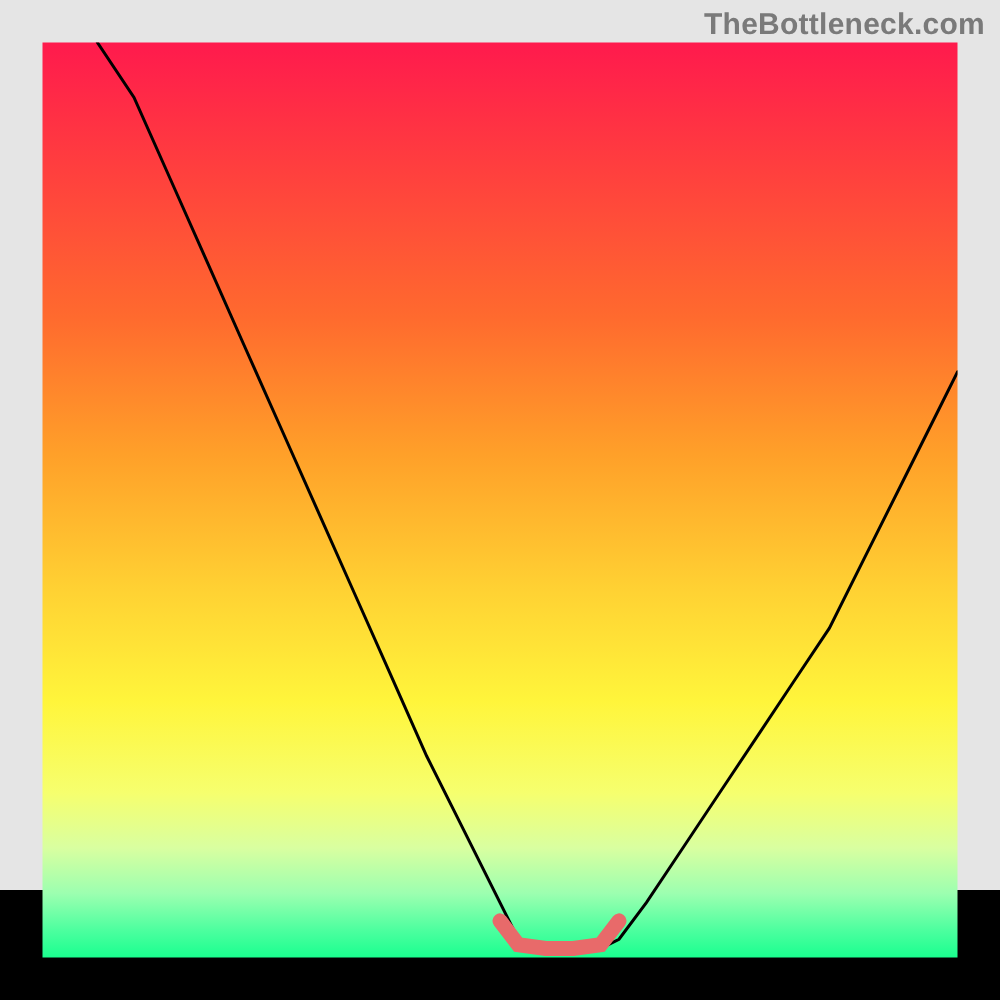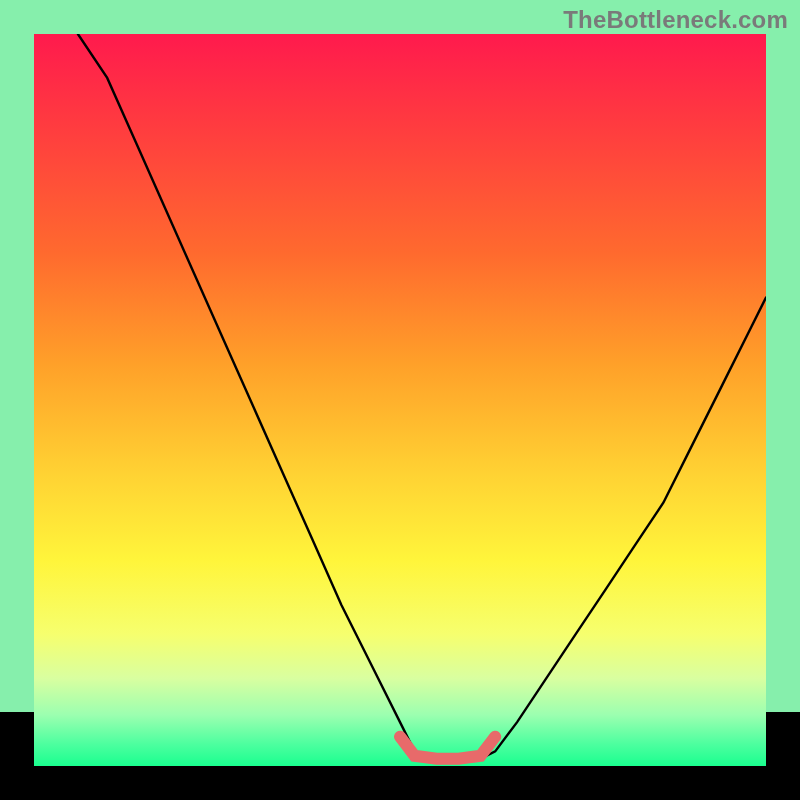--- a/index.html
+++ b/index.html
@@ -9,21 +9,21 @@
     height: 800px;
     background: #000;
     overflow: hidden;
   }
   .frame {
     position: absolute;
     left: 0;
     top: 0;
     width: 800px;
     height: 712px;
-    background: #86efac;
+    background: #e5e5e5;
   }
   .plot {
     position: absolute;
     left: 34px;
     top: 34px;
     width: 732px;
     height: 732px;
     
     background: linear-gradient(to bottom,
       #ff1a4d 0%,

